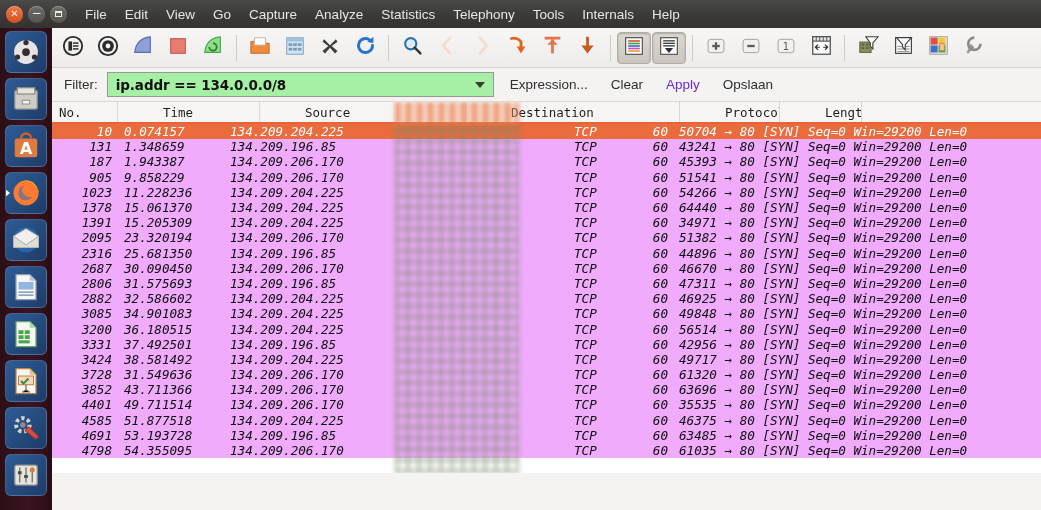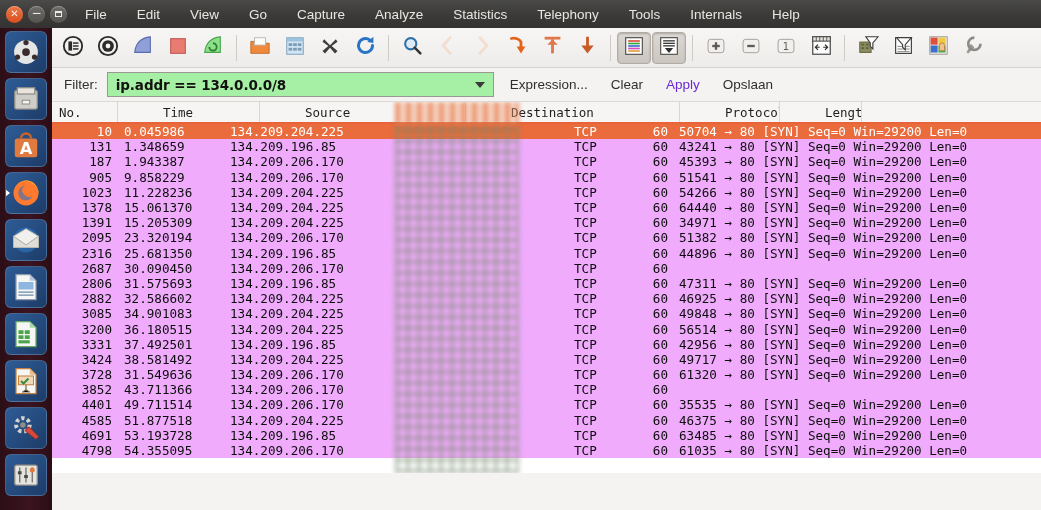--- a/index.html
+++ b/index.html
@@ -44,21 +44,21 @@
   .wbtns { display: flex; align-items: center; gap: 5px; padding-left: 6px; width: 72px; }
   .wb { width: 17px; height: 17px; border-radius: 50%; position: relative;
         display: flex; align-items: center; justify-content: center;
         box-shadow: inset 0 1px 0 rgba(255,255,255,.28); }
   .wb.close { background: linear-gradient(to bottom,#f07746,#d84f20); }
   .wb.min, .wb.max { background: linear-gradient(to bottom,#6e6c69,#56544f); }
   .wb span { font-size: 10px; line-height: 1; color: #f6efe9; font-family: "DejaVu Sans", sans-serif; }
   .wb.min span { font-size: 12px; margin-top: -3px; }
   .wb.max i { display: block; width: 7px; height: 6px; border: 1.5px solid #efe8e2; border-top-width: 2px; }
 
-  .menubar { display: flex; align-items: center; gap: 12px; margin-left: 4px; }
+  .menubar { display: flex; align-items: center; gap: 0; margin-left: 4px; }
   .menu-item {
     color: #e9e6e2; font-size: 13.5px; padding: 4px 9px; border-radius: 3px;
     white-space: nowrap;
   }
 
   
   .win {
     position: absolute; left: 52px; top: 28px;
     width: 989px; height: 482px; background: #f4f3f2;
   }
@@ -142,21 +142,21 @@
       repeating-linear-gradient(0deg, rgba(110,130,100,.5) 0 4px, rgba(110,130,100,0) 4px 11px);
     filter: blur(2.6px);
     opacity: .85;
   }
   .redact-head {
     position: absolute; left: 343px; top: 0; width: 124px; height: 22px;
     background: repeating-linear-gradient(90deg, rgba(235,120,70,.75) 0 5px, rgba(240,160,120,.4) 5px 11px);
     filter: blur(2.2px);
     pointer-events: none;
   }
-  .plist-body { position: relative; }
+  .plist-body { position: relative; font-style: italic; }
 </style>
 </head>
 <body>
 
 <div id="app">
 
   <div class="launcher">
     <div class="launcher-inner" id="launcher-items">
         <div class="li" title="Dash home">
           <span>
@@ -519,21 +519,21 @@
           <div class="c-no">No.</div>
           <div class="c-time">Time</div>
           <div class="c-src">Source</div>
           <div class="c-dst">Destination</div>
           <div class="c-proto">Protocol</div>
           <div class="c-len">Length</div>
         </div>
       <div class="plist-body" id="plist-body">
           <div class="prow selected">
             <div class="c-no">10</div>
-            <div class="c-time">0.045986</div>
+            <div class="c-time">0.074157</div>
             <div class="c-src">134.209.204.225</div>
             <div class="c-dst"></div>
             <div class="c-proto">TCP</div>
             <div class="c-len">60</div>
             <div class="c-info">50704 → 80 [SYN] Seq=0 Win=29200 Len=0</div>
           </div>
           <div class="prow">
             <div class="c-no">131</div>
             <div class="c-time">1.348659</div>
             <div class="c-src">134.209.196.85</div>
@@ -605,20 +605,21 @@
             <div class="c-len">60</div>
             <div class="c-info">44896 → 80 [SYN] Seq=0 Win=29200 Len=0</div>
           </div>
           <div class="prow">
             <div class="c-no">2687</div>
             <div class="c-time">30.090450</div>
             <div class="c-src">134.209.206.170</div>
             <div class="c-dst"></div>
             <div class="c-proto">TCP</div>
             <div class="c-len">60</div>
+            <div class="c-info">46670 → 80 [SYN] Seq=0 Win=29200 Len=0</div>
           </div>
           <div class="prow">
             <div class="c-no">2806</div>
             <div class="c-time">31.575693</div>
             <div class="c-src">134.209.196.85</div>
             <div class="c-dst"></div>
             <div class="c-proto">TCP</div>
             <div class="c-len">60</div>
             <div class="c-info">47311 → 80 [SYN] Seq=0 Win=29200 Len=0</div>
           </div>
@@ -676,20 +677,21 @@
             <div class="c-len">60</div>
             <div class="c-info">61320 → 80 [SYN] Seq=0 Win=29200 Len=0</div>
           </div>
           <div class="prow">
             <div class="c-no">3852</div>
             <div class="c-time">43.711366</div>
             <div class="c-src">134.209.206.170</div>
             <div class="c-dst"></div>
             <div class="c-proto">TCP</div>
             <div class="c-len">60</div>
+            <div class="c-info">63696 → 80 [SYN] Seq=0 Win=29200 Len=0</div>
           </div>
           <div class="prow">
             <div class="c-no">4401</div>
             <div class="c-time">49.711514</div>
             <div class="c-src">134.209.206.170</div>
             <div class="c-dst"></div>
             <div class="c-proto">TCP</div>
             <div class="c-len">60</div>
             <div class="c-info">35535 → 80 [SYN] Seq=0 Win=29200 Len=0</div>
           </div>

